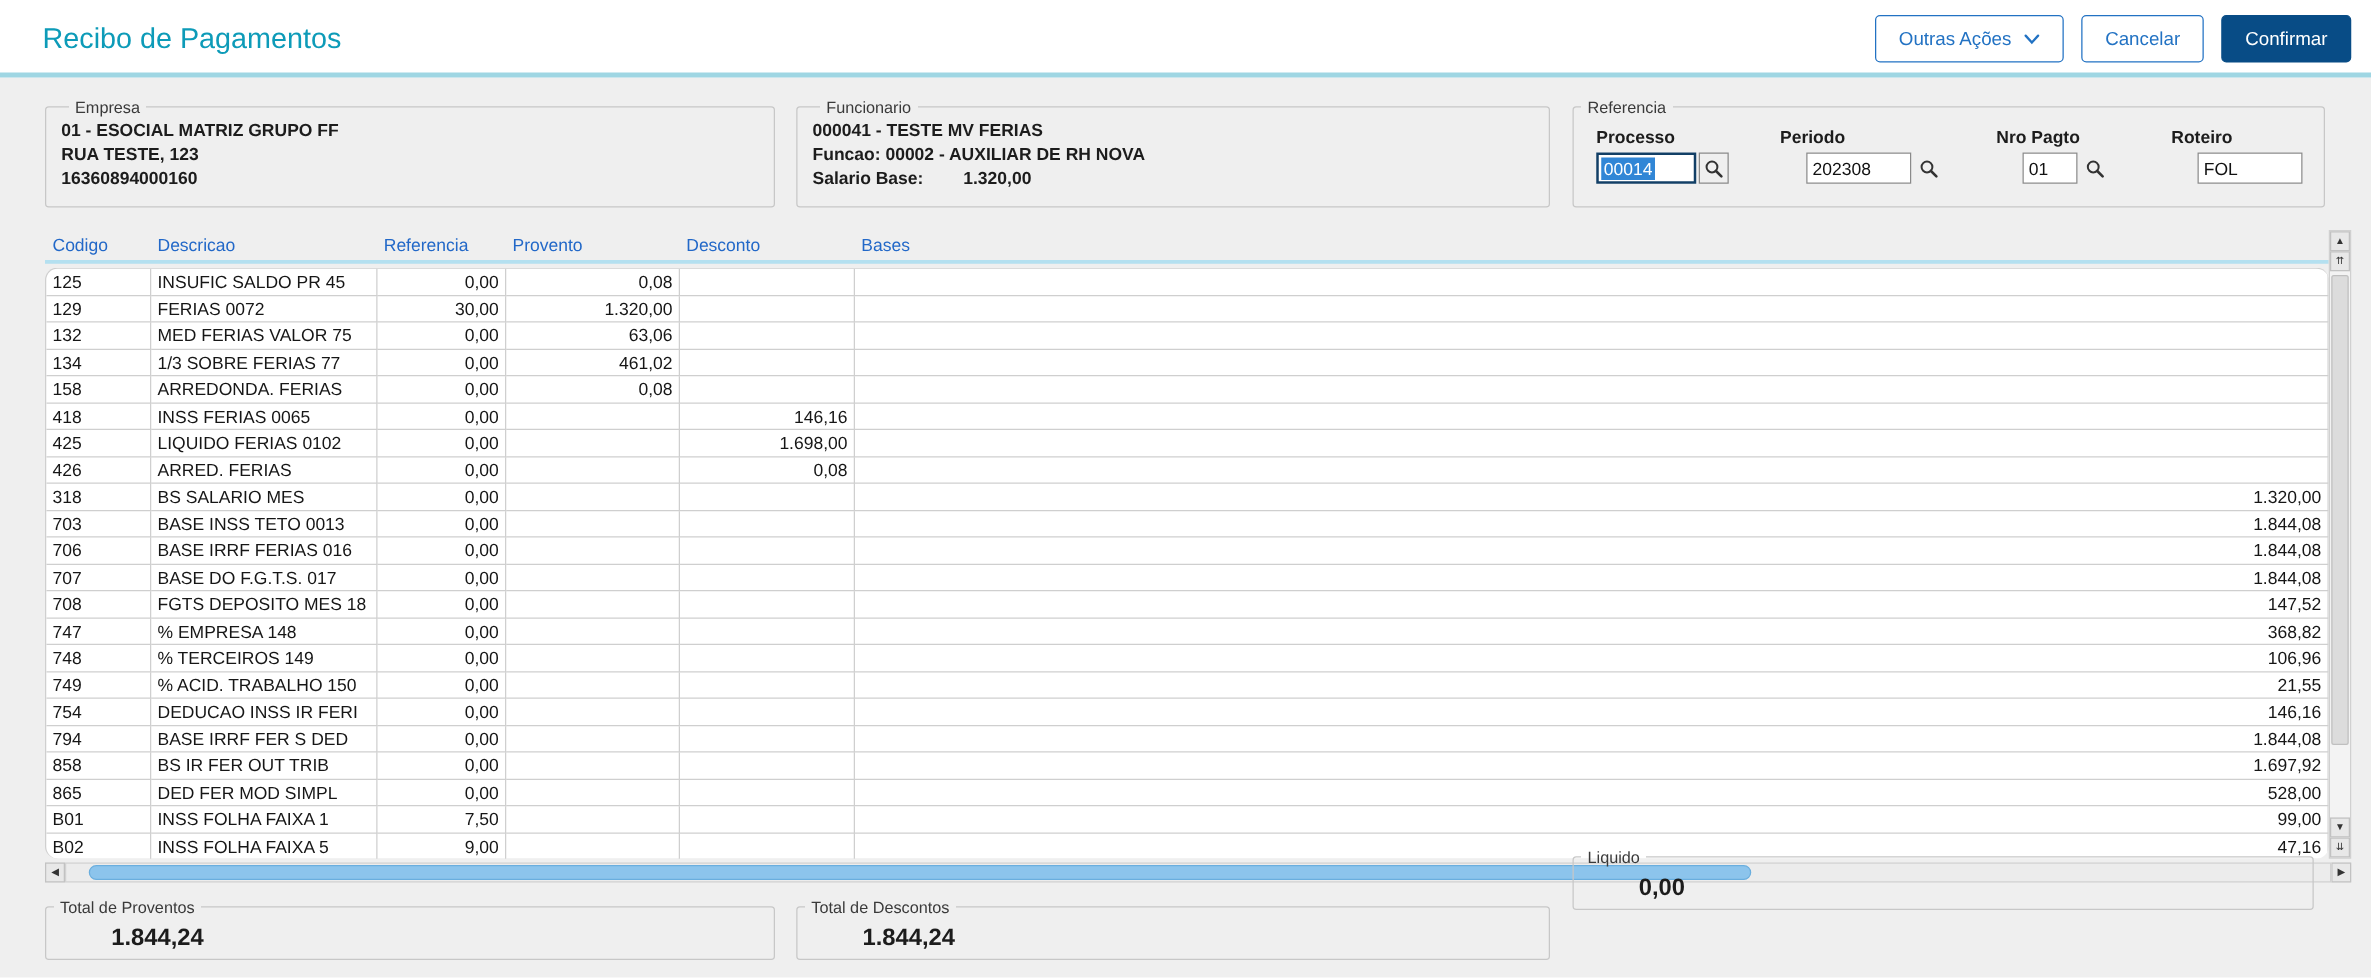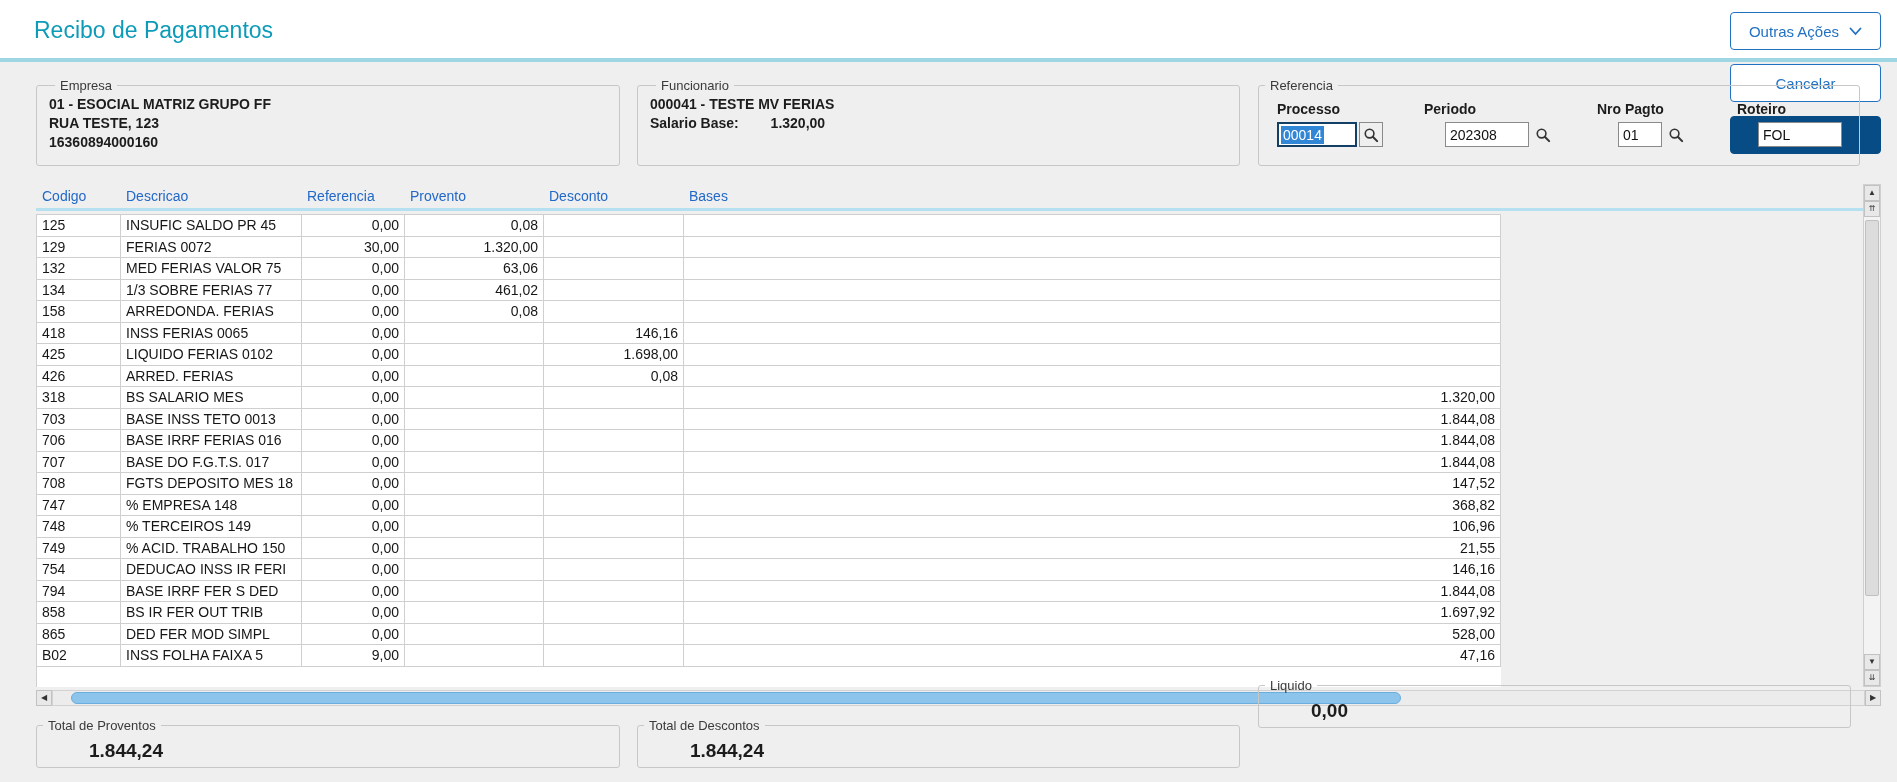--- a/index.html
+++ b/index.html
@@ -16,21 +16,21 @@
   
   .topbar {
     position:absolute; left:0; top:0; width:1897px; height:62px;
     background:#ffffff; border-bottom:4px solid #9fd6e3;
   }
   .page-title {
     position:absolute; left:34px; top:17px;
     font-size:23px; color:#0d9bb8; font-weight:400;
   }
   .topbar-actions {
-    position:absolute; right:16px; top:12px; display:flex; gap:14px;flex-direction:column;
+    position:absolute; right:16px; top:12px; display:flex; gap:14px;
   }
   .btn {
     height:38px; border-radius:4px; font-size:15px; padding:0 18px;
     display:inline-flex; align-items:center; justify-content:center; gap:10px;
     font-family:"Liberation Sans", sans-serif; cursor:pointer; white-space:nowrap;
   }
   .btn-outline { background:#ffffff; border:1px solid #2272c3; color:#2272c3; }
   .btn-primary { background:#084c86; border:1px solid #084c86; color:#ffffff; }
 
   
@@ -79,23 +79,24 @@
 
   
   .grid-header {
     position:absolute; left:36px; top:184px; width:1827px; height:27px;
     display:grid; grid-template-columns:84px 181px 103px 139px 140px 1fr;
     align-items:center; border-bottom:3px solid #b4e0f0;
   }
   .grid-header span { font-size:14px; color:#2268c8; padding-left:6px; white-space:nowrap; }
 
   .grid-body {
-    position:absolute; left:36px; top:214px; width:1465px; height:473px;
+    position:absolute; left:36px; top:214px; width:1827px; height:473px;
     background:#ffffff; border-top:1px solid #cfcfcf; border-left:1px solid #cfcfcf;
     overflow:hidden;
+    border-radius:10px;
   }
   .grid-row {
     display:grid; grid-template-columns:84px 181px 103px 139px 140px 1fr;
     height:21.5px;
   }
   .cell {
     border-right:1px solid #cfcfcf; border-bottom:1px solid #cfcfcf;
     font-size:14px; color:#161616; display:flex; align-items:center;
     white-space:nowrap; overflow:hidden;
   }
@@ -161,20 +162,21 @@
 <fieldset class="fs fs-empresa">
   <legend>Empresa</legend>
   <div class="fs-line">01 - ESOCIAL MATRIZ GRUPO FF</div>
   <div class="fs-line">RUA TESTE, 123</div>
   <div class="fs-line">16360894000160</div>
 </fieldset>
 
 <fieldset class="fs fs-funcionario">
   <legend>Funcionario</legend>
   <div class="fs-line">000041 - TESTE MV FERIAS</div>
+  <div class="fs-line">Funcao: 00002 - AUXILIAR DE RH NOVA</div>
   <div class="fs-line">
     <span>Salario Base:</span>
     <span class="sal-value">1.320,00</span>
   </div>
 </fieldset>
 
 <fieldset class="fs fs-referencia">
   <legend>Referencia</legend>
 
   <div class="ref-field f-processo">
@@ -390,20 +392,28 @@
   </div>
     <div class="grid-row">
     <div class="cell c-cod">865</div>
     <div class="cell c-desc">DED FER MOD SIMPL</div>
     <div class="cell c-num">0,00</div>
     <div class="cell c-num"></div>
     <div class="cell c-num"></div>
     <div class="cell c-num">528,00</div>
   </div>
     <div class="grid-row">
+    <div class="cell c-cod">B01</div>
+    <div class="cell c-desc">INSS FOLHA FAIXA 1</div>
+    <div class="cell c-num">7,50</div>
+    <div class="cell c-num"></div>
+    <div class="cell c-num"></div>
+    <div class="cell c-num">99,00</div>
+  </div>
+    <div class="grid-row">
     <div class="cell c-cod">B02</div>
     <div class="cell c-desc">INSS FOLHA FAIXA 5</div>
     <div class="cell c-num">9,00</div>
     <div class="cell c-num"></div>
     <div class="cell c-num"></div>
     <div class="cell c-num">47,16</div>
   </div>
   </div>
 
 <div class="vscroll">

